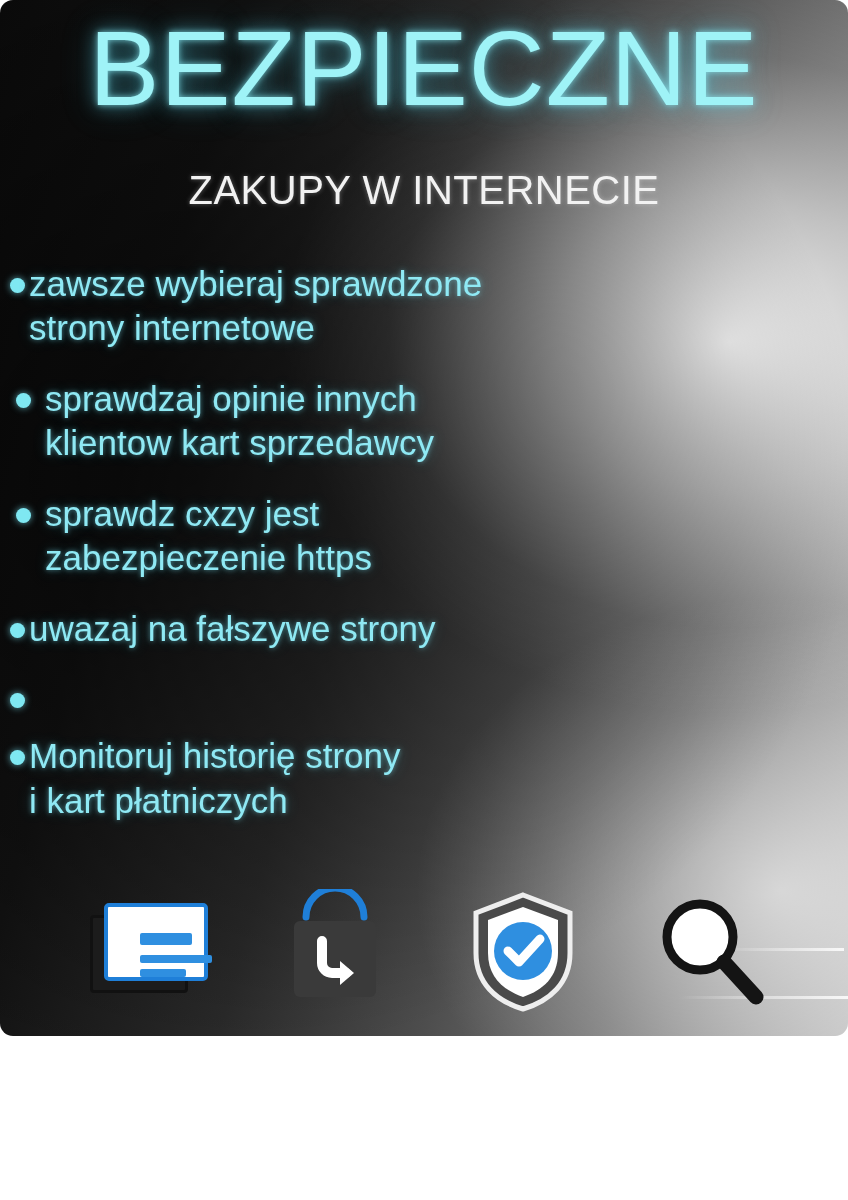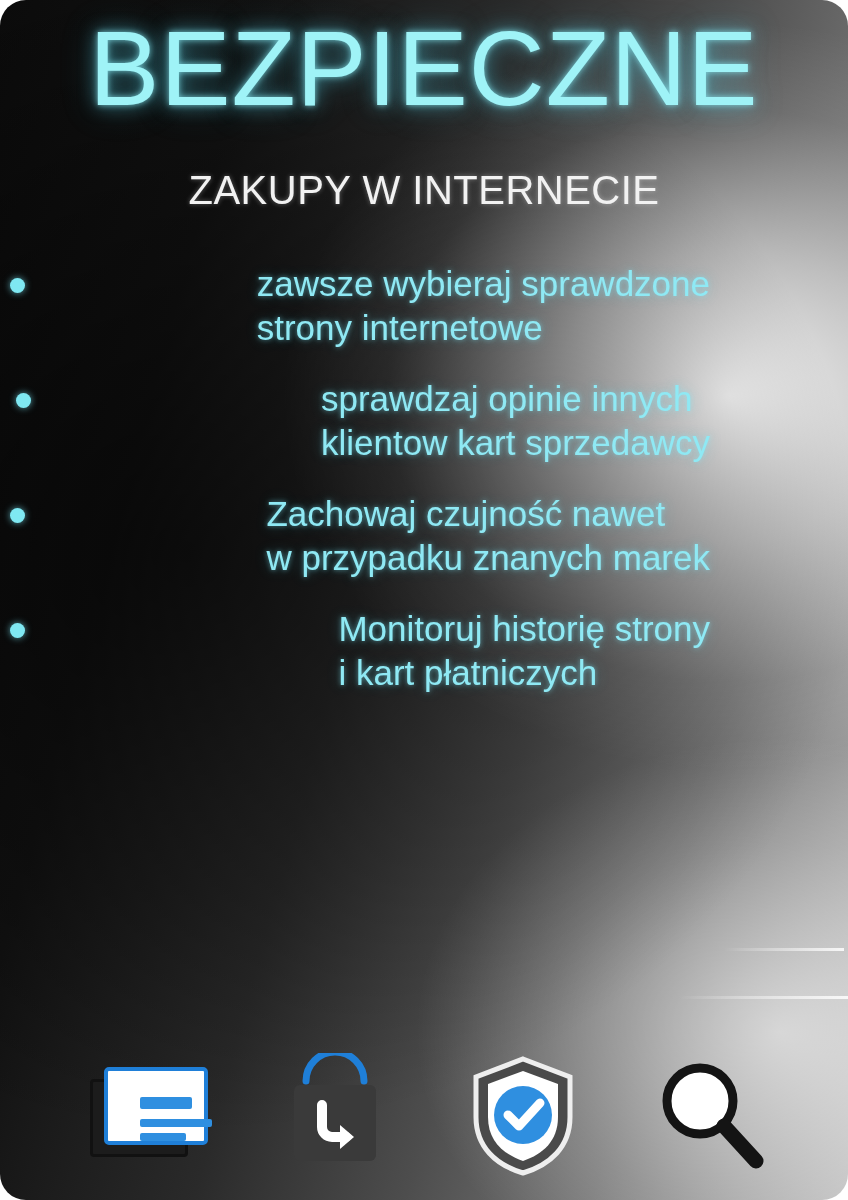--- a/index.html
+++ b/index.html
@@ -10,27 +10,27 @@
   body {
     width: 848px;
     height: 1200px;
     overflow: hidden;
     font-family: "Liberation Sans", sans-serif;
   }
 
   .poster {
     position: relative;
     width: 848px;
-    height: 1200px;
+    height: 1036px;
     box-sizing: border-box;
     background:
       radial-gradient(ellipse 620px 520px at 86% 33%, rgba(255,255,255,0.95) 0%, rgba(255,255,255,0.55) 28%, rgba(255,255,255,0.10) 55%, rgba(255,255,255,0.0) 72%),
       radial-gradient(ellipse 520px 420px at 92% 86%, rgba(255,255,255,0.60) 0%, rgba(255,255,255,0.18) 45%, rgba(255,255,255,0.0) 70%),
       linear-gradient(105deg, #0b0b0b 0%, #121212 22%, #2a2a2a 44%, #4d4d4d 62%, #747474 78%, #9a9a9a 90%, #b9b9b9 100%);
-    border-radius: 26px;
+    border-radius: 13px;
     overflow: hidden;
   }
 
   .poster::after {
     content: "";
     position: absolute;
     inset: 0;
     border-radius: 18px;
     background: radial-gradient(ellipse 900px 780px at 22% 46%, rgba(0,0,0,0.55) 0%, rgba(0,0,0,0.25) 45%, rgba(0,0,0,0.0) 75%);
     pointer-events: none;
@@ -77,21 +77,20 @@
     position: absolute;
     top: 262px;
     left: 10px;
     width: 700px;
   }
 
   .bullet {
     display: flex;
     align-items: flex-start;
     margin-bottom: 26px;
-    justify-content: space-between;
   }
 
   .dot {
     flex: 0 0 auto;
     width: 15px;
     height: 15px;
     border-radius: 50%;
     background: #7fe8f2;
     margin-top: 16px;
     margin-right: 4px;
@@ -210,26 +209,33 @@
         <span class="bullet-text">zawsze wybieraj sprawdzone
 strony internetowe</span>
       </div>
 
       <div class="bullet indent">
         <span class="dot"></span>
         <span class="bullet-text">sprawdzaj opinie innych
 klientow kart sprzedawcy</span>
       </div>
 
-
-
-      <div class="bullet">
-        <span class="dot"></span>
-        <span class="bullet-text">Zachowaj czujność nawet
-w przypadku znanych marek</span>
+      <div class="bullet indent">
+        <span class="dot"></span>
+        <span class="bullet-text">sprawdz cxzy jest
+zabezpieczenie https</span>
+      </div>
+
+      <div class="bullet">
+        <span class="dot"></span>
+        <span class="bullet-text">uwazaj na fałszywe strony</span>
+      </div>
+
+      <div class="bullet">
+        <span class="dot"></span>
       </div>
 
       <div class="bullet">
         <span class="dot"></span>
         <span class="bullet-text">Monitoruj historię strony
 i kart płatniczych</span>
       </div>
 
     </div>
 

